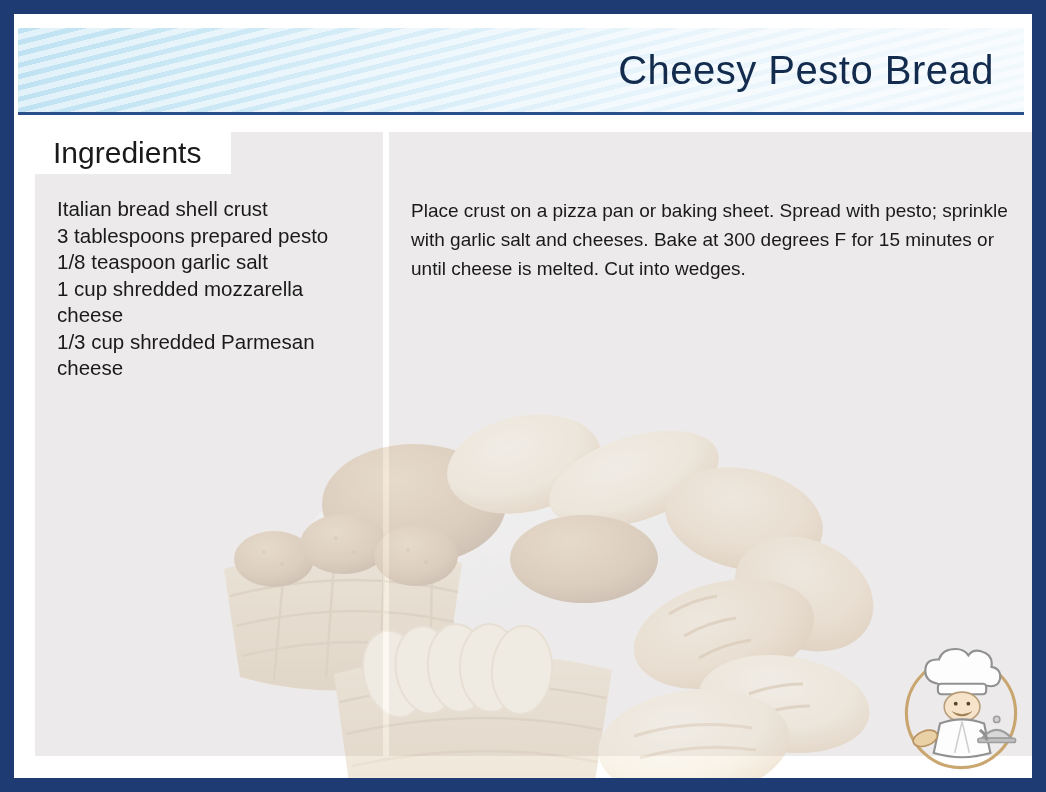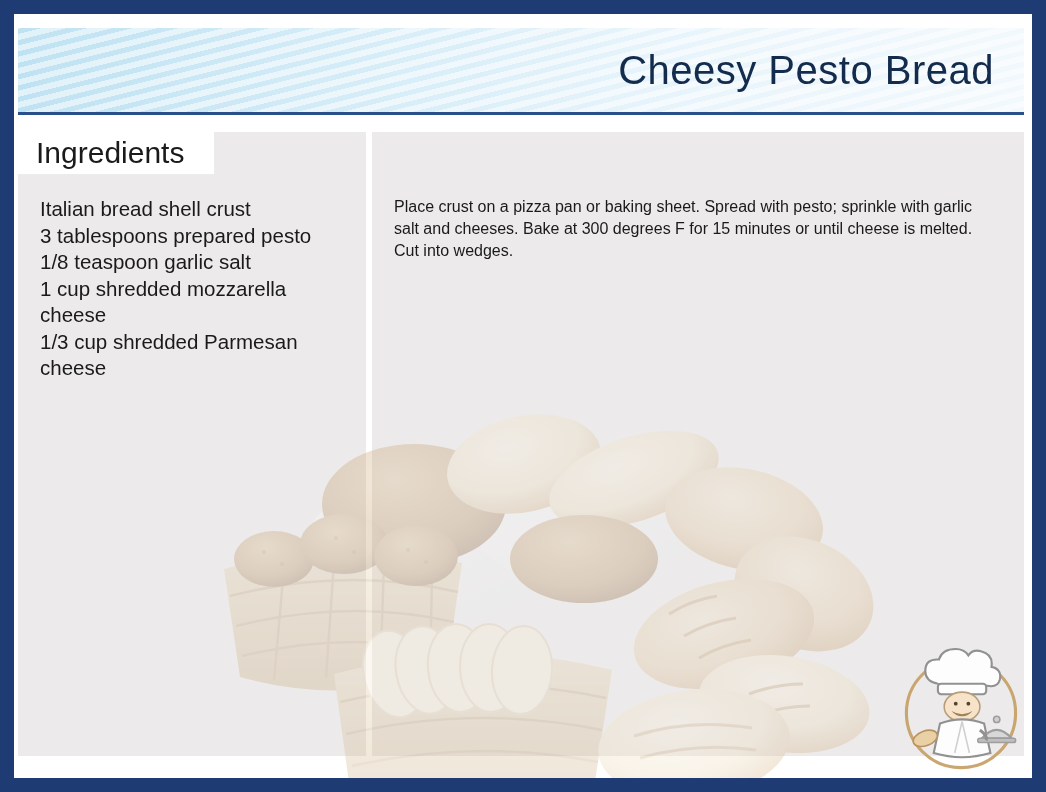--- a/index.html
+++ b/index.html
@@ -59,20 +59,21 @@
     letter-spacing: 0.5px;
     white-space: nowrap;
   }
 
   
   .col {
     position: absolute;
     top: 118px;
     bottom: 22px;
     background: #eceaea;
+    margin-left: 17px;
   }
   .col-left {
     left: 4px;
     width: 348px;
   }
   .col-right {
     left: 358px;
     width: 652px;
   }
 
@@ -114,22 +115,22 @@
     list-style: none;
   }
   .ingredient-list li {
     font-size: 20.5px;
     line-height: 26.5px;
     color: #1a1a1a;
   }
 
   .directions-text {
     margin: 0;
-    font-size: 16px;
-    line-height: 22px;
+    font-size: 19px;
+    line-height: 29px;
     color: #1a1a1a;
     padding-right: 6px;
   }
 
   
   .photo {
     position: absolute;
     left: 150px;
     top: 330px;
     width: 740px;

